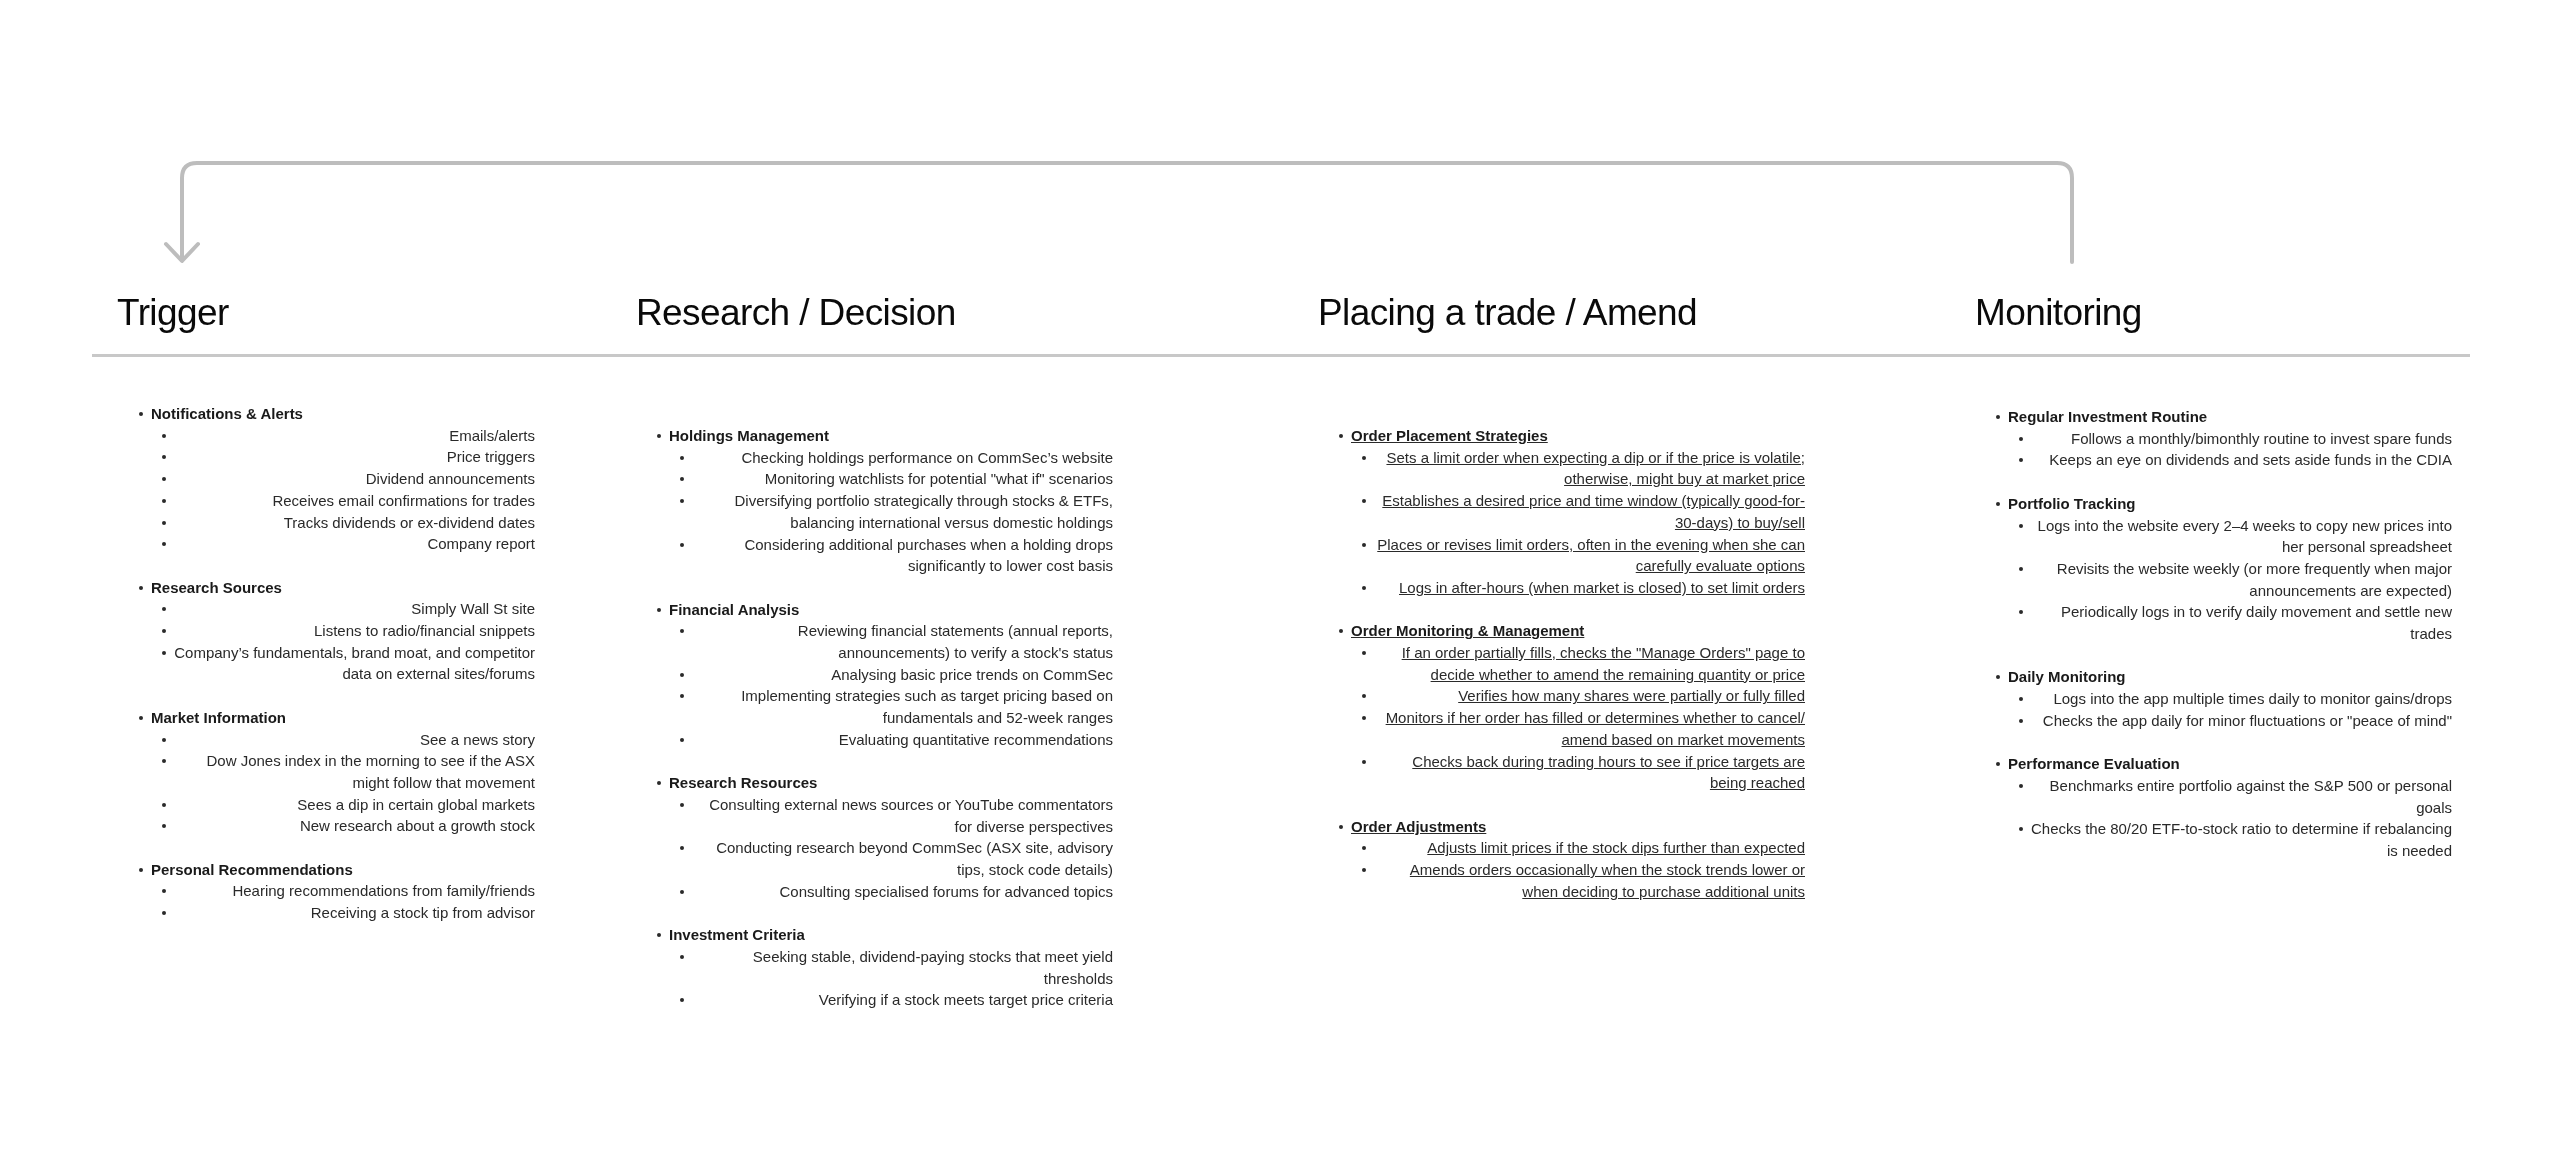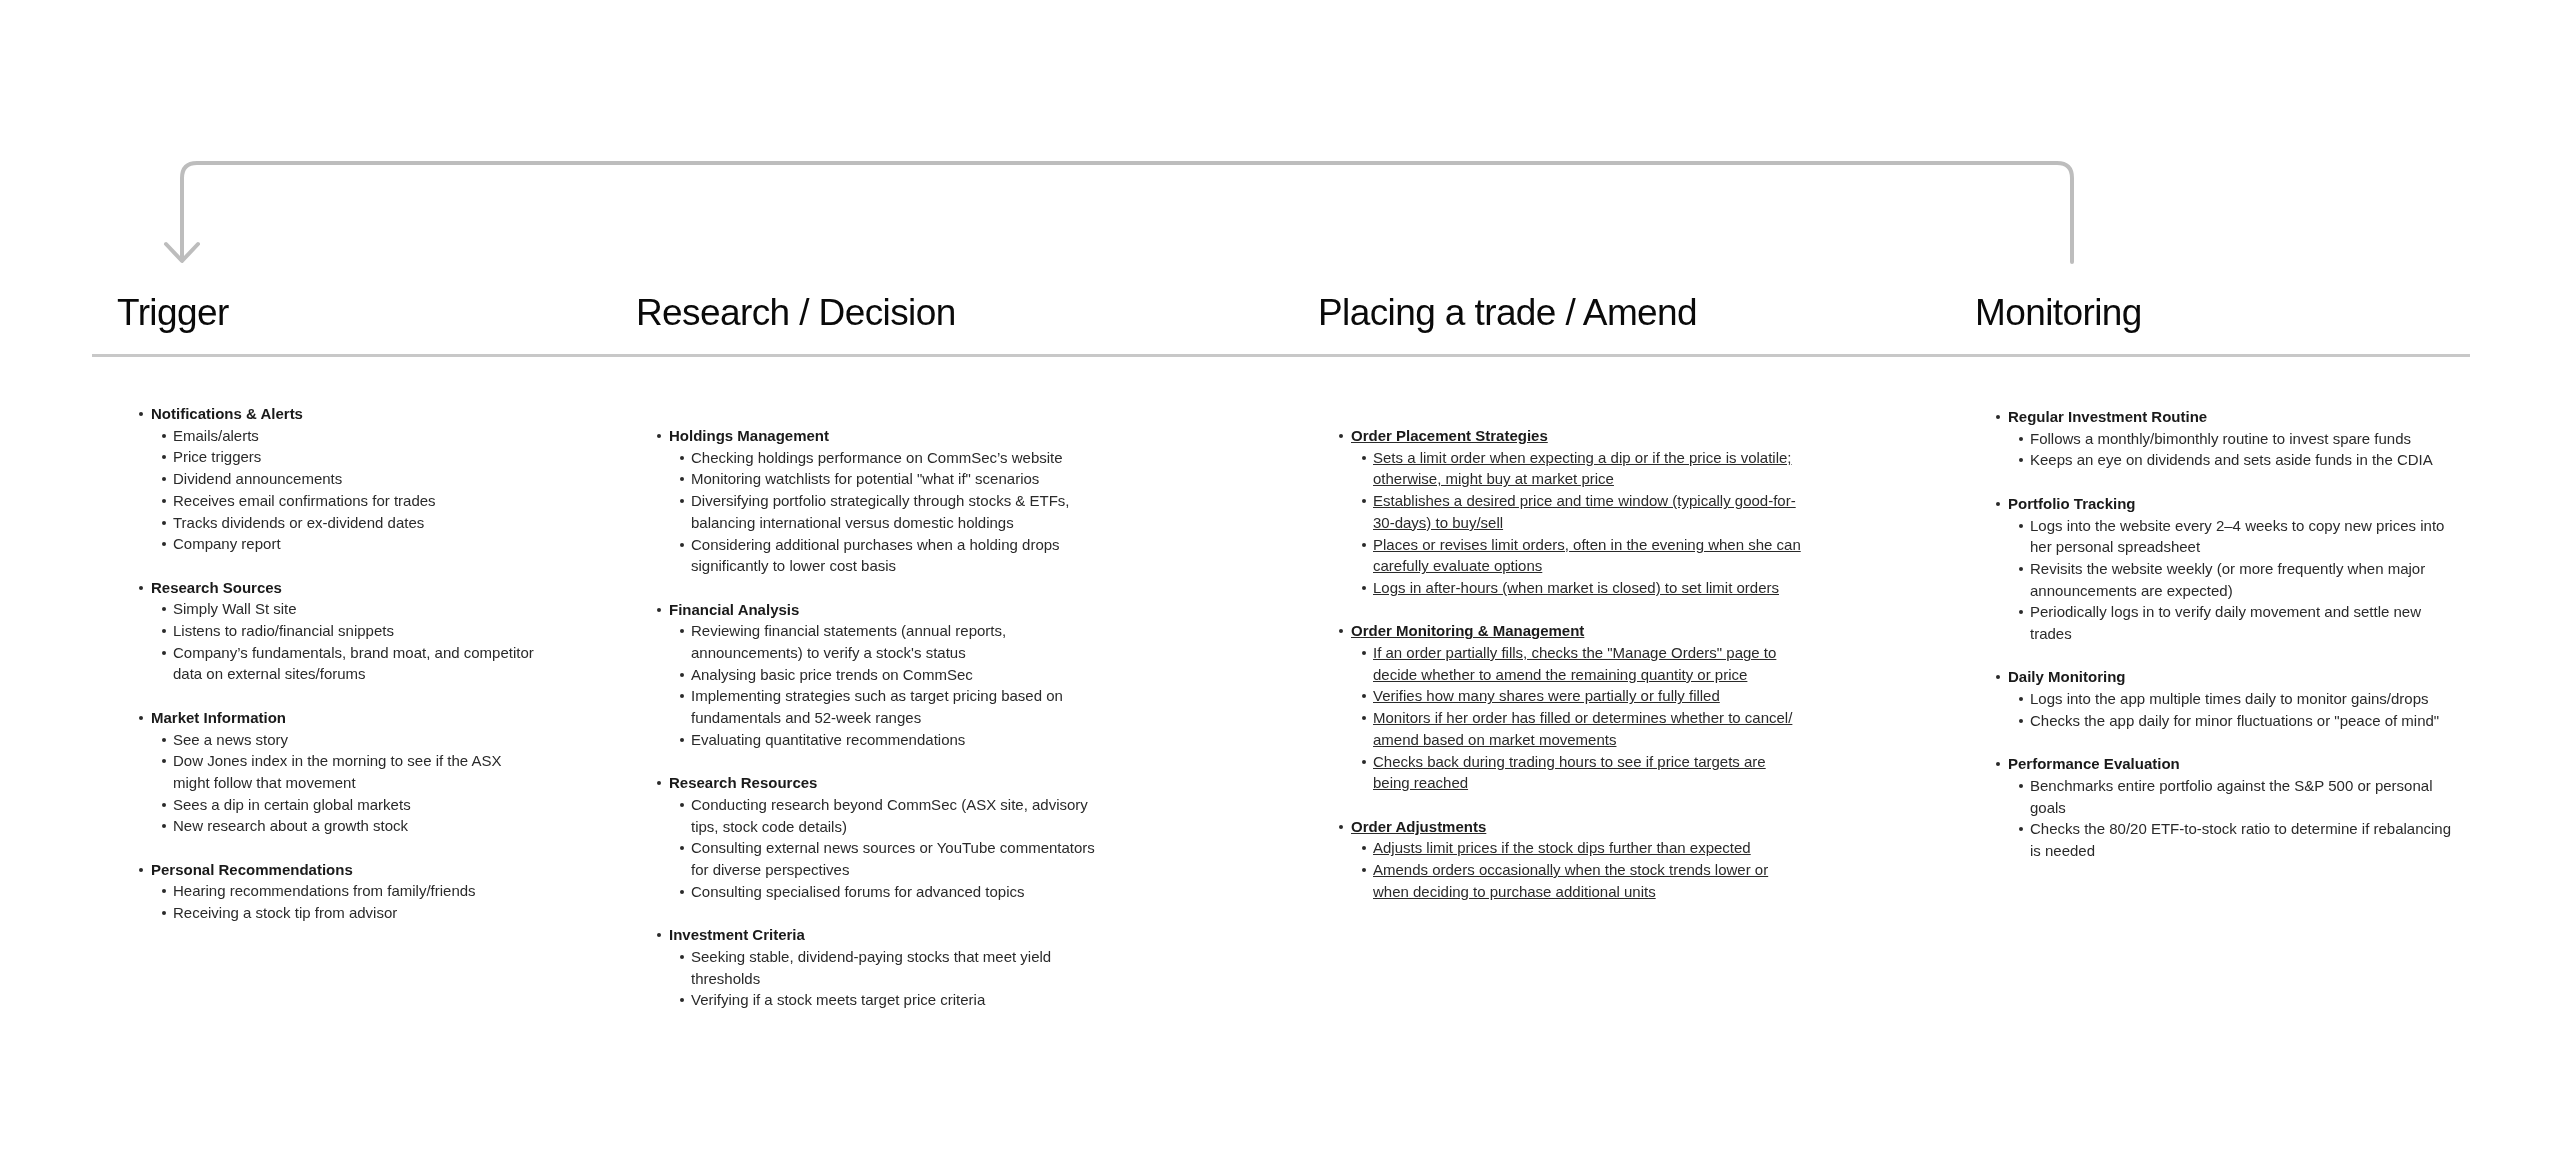--- a/index.html
+++ b/index.html
@@ -69,20 +69,21 @@
     }
     .group-title {
       font-weight: 700;
       color: #1a1a1a;
       display: block;
     }
     ul.items {
       list-style: none;
       margin: 0;
       padding: 0 0 0 22px;
+      text-align: right;
     }
     li.item {
       position: relative;
       padding-left: 0;
     }
     li.item::before {
       content: "";
       position: absolute;
       left: -11px;
       top: 9px;
@@ -166,22 +167,22 @@
         <ul class="items">
           <li class="item">Reviewing financial statements (annual reports, announcements) to verify a stock's status</li>
           <li class="item">Analysing basic price trends on CommSec</li>
           <li class="item">Implementing strategies such as target pricing based on fundamentals and 52-week ranges</li>
           <li class="item">Evaluating quantitative recommendations</li>
         </ul>
       </li>
       <li class="group">
         <span class="group-title">Research Resources</span>
         <ul class="items">
+          <li class="item">Consulting external news sources or YouTube commentators for diverse perspectives</li>
           <li class="item">Conducting research beyond CommSec (ASX site, advisory tips, stock code details)</li>
-          <li class="item">Consulting external news sources or YouTube commentators for diverse perspectives</li>
           <li class="item">Consulting specialised forums for advanced topics</li>
         </ul>
       </li>
       <li class="group">
         <span class="group-title">Investment Criteria</span>
         <ul class="items">
           <li class="item">Seeking stable, dividend-paying stocks that meet yield thresholds</li>
           <li class="item">Verifying if a stock meets target price criteria</li>
         </ul>
       </li>

